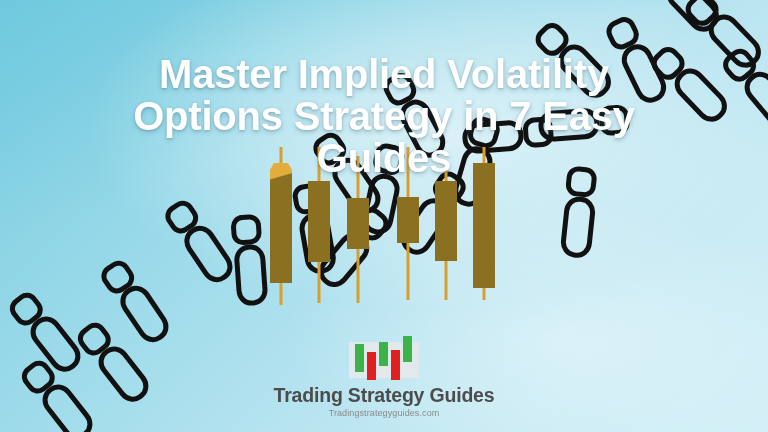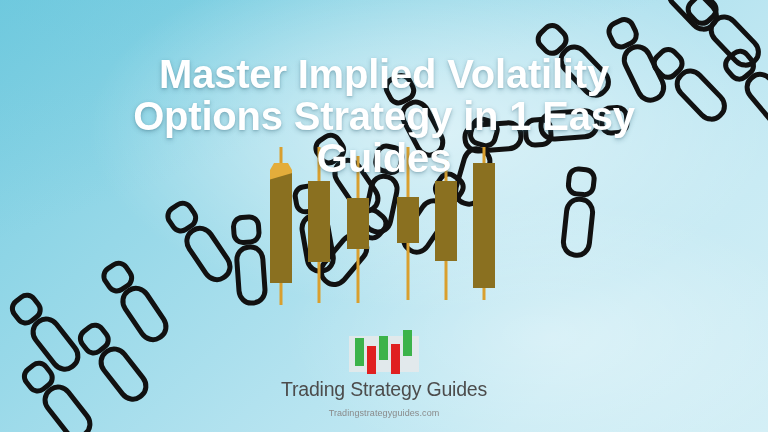--- a/index.html
+++ b/index.html
@@ -76,32 +76,32 @@
     bottom: 12px;
     text-align: center;
   }
   .logo-mark {
     display: block;
     margin: 0 auto 2px auto;
   }
   .logo-name {
     display: block;
     font-size: 19.5px;
-    font-weight: normal;
+    font-weight: bold;
     color: #4c4c4c;
     letter-spacing: -0.2px;
     line-height: 22px;
   }
   .logo-url {
     display: block;
     font-size: 9px;
     color: #8a8a8a;
     letter-spacing: 0.1px;
     line-height: 13px;
-    margin-top: 7px;
+    margin-top: 1px;
   }
 </style>
 </head>
 <body>
 
 <div id="canvas">
 
   <div class="bg-base"></div>
   <div class="bg-corner"></div>
   <div class="bg-glow"></div>
@@ -235,21 +235,21 @@
           <polygon points="477,163 491,163 495,170 495,281 491,288 477,288 473,281 473,170" fill="#e3ad3b"></polygon>
         </g>
       </g>
       <g clip-path="url(#bodies-clip)">
         <polygon points="200,200 560,95 560,430 200,430" fill="#8a7020"></polygon>
       </g>
     </svg>
 
   <h1 class="title">
     <span>Master Implied Volatility</span><br>
-    <span>Options Strategy in 1 Easy</span><br>
+    <span>Options Strategy in 7 Easy</span><br>
     <span>Guides</span>
   </h1>
 
   <div class="logo">
     <svg class="logo-mark" id="logo-mark" width="86" height="46" viewBox="0 0 86 46">
         <rect x="8" y="6" width="70" height="36" fill="#e6e9ea" opacity="0.85"></rect>
         <rect x="14" y="8" width="9" height="28" fill="#3cb34a"></rect>
         <rect x="26" y="16" width="9" height="28" fill="#e02020"></rect>
         <rect x="38" y="6" width="9" height="24" fill="#3cb34a"></rect>
         <rect x="50" y="14" width="9" height="30" fill="#e02020"></rect>

